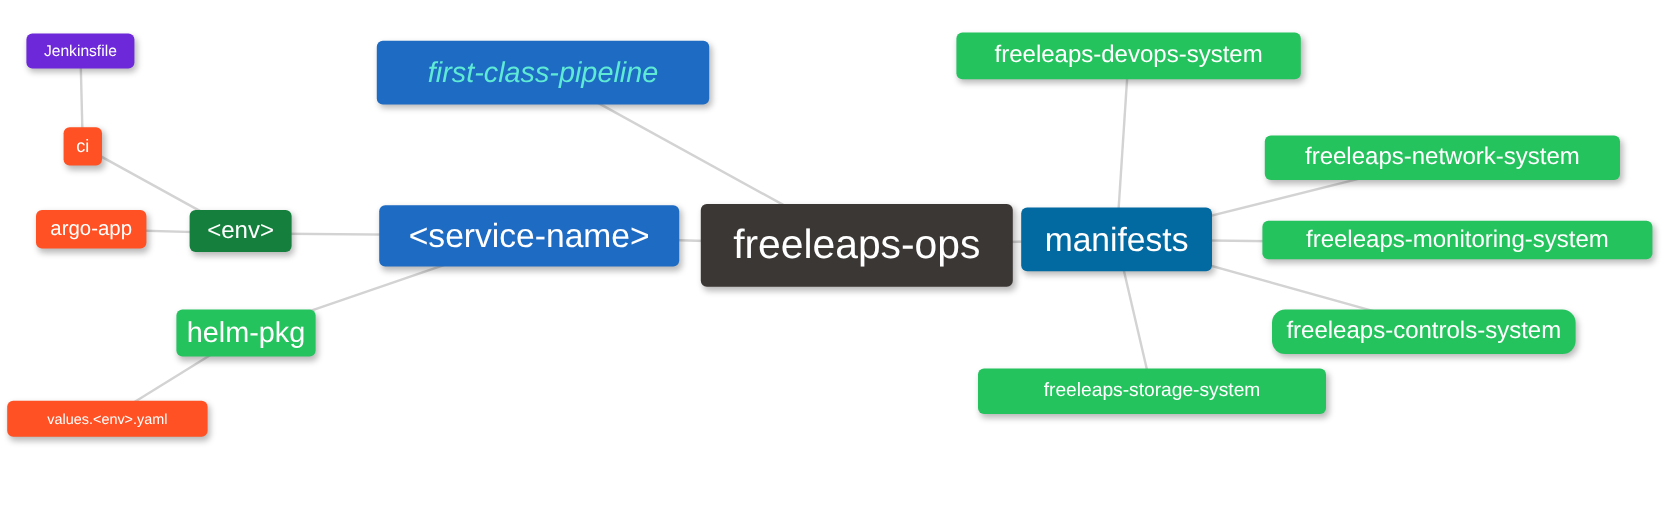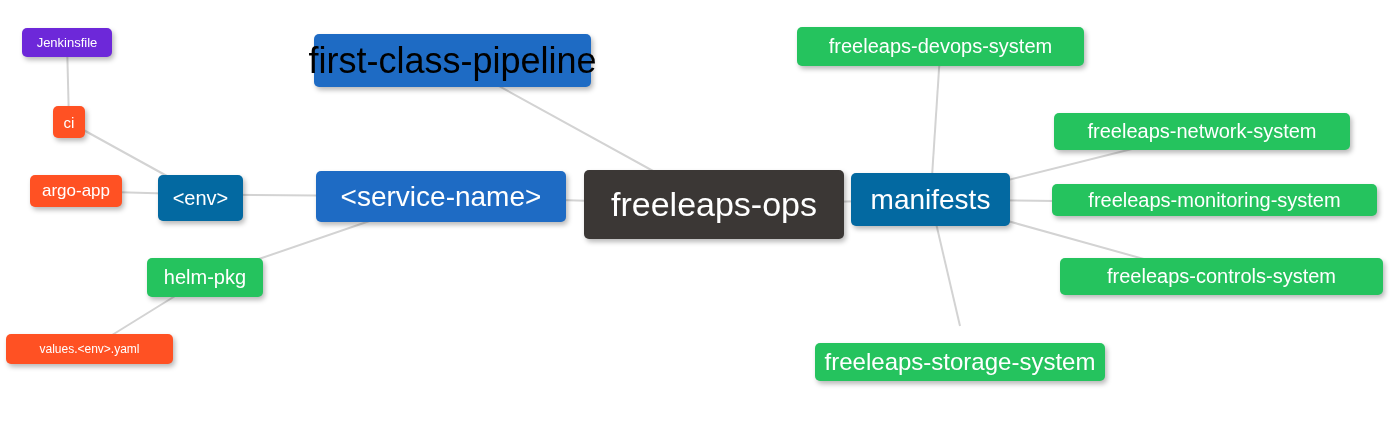--- a/index.html
+++ b/index.html
@@ -58,28 +58,28 @@
       <line x1="69" y1="122" x2="67" y2="42.5" stroke="#d3d3d3" stroke-width="2"></line>
       <line x1="205" y1="277.5" x2="89.5" y2="349" stroke="#d3d3d3" stroke-width="2"></line>
       <line x1="930.5" y1="199.5" x2="940.5" y2="46.5" stroke="#d3d3d3" stroke-width="2"></line>
       <line x1="930.5" y1="199.5" x2="1202" y2="131.5" stroke="#d3d3d3" stroke-width="2"></line>
       <line x1="930.5" y1="199.5" x2="1214.5" y2="203" stroke="#d3d3d3" stroke-width="2"></line>
       <line x1="930.5" y1="199.5" x2="1206.5" y2="276.5" stroke="#d3d3d3" stroke-width="2"></line>
       <line x1="930.5" y1="199.5" x2="960" y2="326" stroke="#d3d3d3" stroke-width="2"></line>
     </svg>
   <div class="node-layer">
       <div class="node" style="left: 584px; top: 170px; width: 260px; height: 69px; font-size: 34px; background-color: rgb(59, 55, 53); color: rgb(255, 255, 255);">freeleaps-ops</div>
-      <div class="node" style="left: 314px; top: 34px; width: 277px; height: 53px; font-size: 36px; background-color: rgb(30, 107, 196); color: #000000;">first-class-pipeline</div>
+      <div class="node" style="left: 314px; top: 34px; width: 277px; height: 53px; font-size: 24px; background-color: rgb(30, 107, 196); color: #5eead4; font-style: italic;">first-class-pipeline</div>
       <div class="node" style="left: 316px; top: 171px; width: 250px; height: 51px; font-size: 28px; background-color: rgb(30, 107, 196); color: rgb(255, 255, 255);">&lt;service-name&gt;</div>
       <div class="node" style="left: 851px; top: 173px; width: 159px; height: 53px; font-size: 28px; background-color: #0369a1; color: rgb(255, 255, 255);">manifests</div>
-      <div class="node" style="left: 158px; top: 175px; width: 85px; height: 46px; font-size: 20px; background-color: #0369a1; color: rgb(255, 255, 255);">&lt;env&gt;</div>
-      <div class="node" style="left: 147px; top: 258px; width: 116px; height: 39px; font-size: 20px; background-color: rgb(37, 195, 94); color: rgb(255, 255, 255);">helm-pkg</div>
+      <div class="node" style="left: 158px; top: 175px; width: 85px; height: 35px; font-size: 20px; background-color: #15803d; color: rgb(255, 255, 255);">&lt;env&gt;</div>
+      <div class="node" style="left: 147px; top: 258px; width: 116px; height: 39px; font-size: 24px; background-color: rgb(37, 195, 94); color: rgb(255, 255, 255);">helm-pkg</div>
       <div class="node" style="left: 797px; top: 27px; width: 287px; height: 39px; font-size: 20px; background-color: rgb(37, 195, 94); color: rgb(255, 255, 255);">freeleaps-devops-system</div>
       <div class="node" style="left: 1054px; top: 113px; width: 296px; height: 37px; font-size: 20px; background-color: rgb(37, 195, 94); color: rgb(255, 255, 255);">freeleaps-network-system</div>
       <div class="node" style="left: 1052px; top: 184px; width: 325px; height: 32px; font-size: 20px; background-color: rgb(37, 195, 94); color: rgb(255, 255, 255);">freeleaps-monitoring-system</div>
-      <div class="node" style="left: 1060px; top: 258px; width: 323px; height: 37px; font-size: 20px; background-color: rgb(37, 195, 94); color: rgb(255, 255, 255);">freeleaps-controls-system</div>
-      <div class="node" style="left: 815px; top: 307px; width: 290px; height: 38px; font-size: 24px; background-color: rgb(37, 195, 94); color: rgb(255, 255, 255); margin-top: 36px;">freeleaps-storage-system</div>
+      <div class="node" style="left: 1060px; top: 258px; width: 253px; height: 37px; font-size: 20px; background-color: rgb(37, 195, 94); color: rgb(255, 255, 255); border-radius: 11px;">freeleaps-controls-system</div>
+      <div class="node" style="left: 815px; top: 307px; width: 290px; height: 38px; font-size: 16px; background-color: rgb(37, 195, 94); color: rgb(255, 255, 255);">freeleaps-storage-system</div>
       <div class="node" style="left: 53px; top: 106px; width: 32px; height: 32px; font-size: 15px; background-color: rgb(255, 81, 35); color: rgb(255, 255, 255); text-align: right;">ci</div>
       <div class="node" style="left: 30px; top: 175px; width: 92px; height: 32px; font-size: 17px; background-color: rgb(255, 81, 35); color: rgb(255, 255, 255);">argo-app</div>
       <div class="node" style="left: 6px; top: 334px; width: 167px; height: 30px; font-size: 12px; background-color: rgb(255, 81, 35); color: rgb(255, 255, 255);">values.&lt;env&gt;.yaml</div>
       <div class="node" style="left: 22px; top: 28px; width: 90px; height: 29px; font-size: 13px; background-color: #6d28d9; color: rgb(255, 255, 255);">Jenkinsfile</div>
     </div>
 </div>
 
 </body></html>

